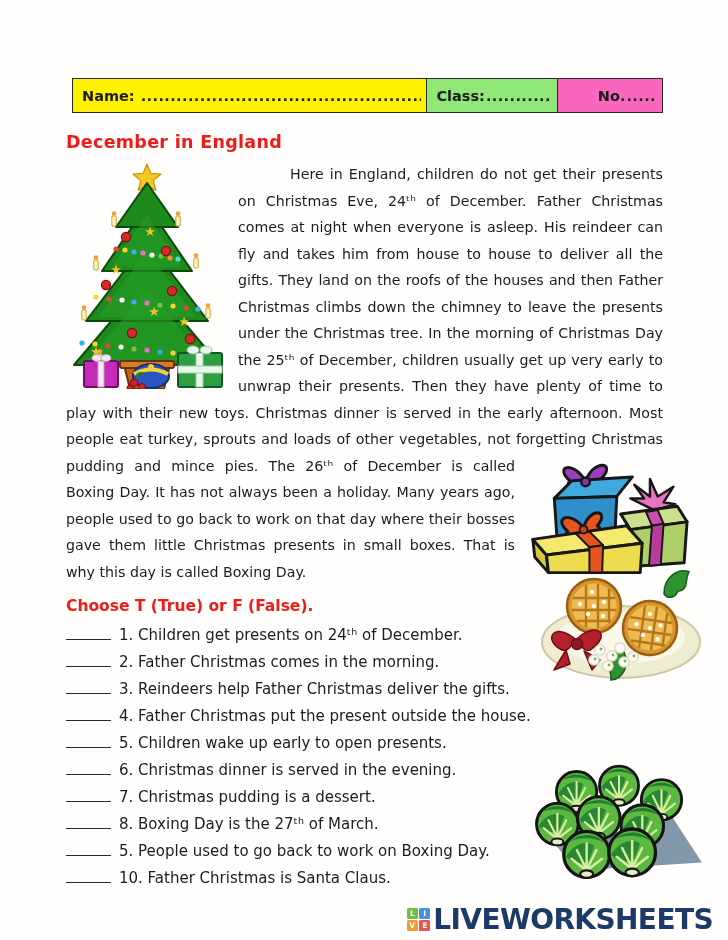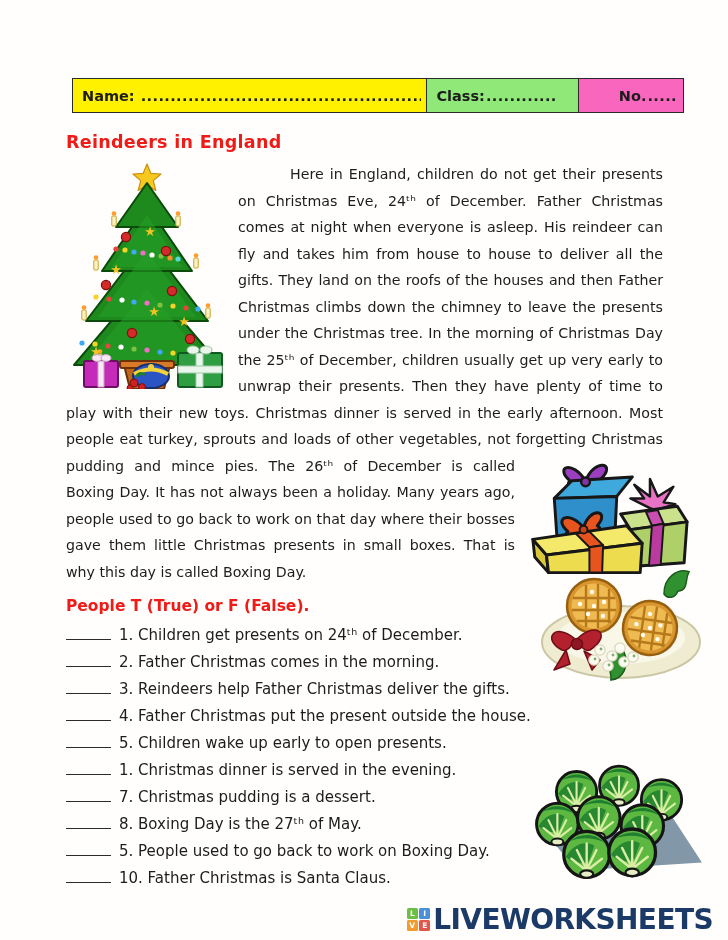--- a/index.html
+++ b/index.html
@@ -11,21 +11,21 @@
   }
 
   
   .header-row { position:absolute; left:72px; top:78px; display:flex; }
   .hbox {
     border:1.6px solid var(--box_border,#2b2b2b); height:35px;
     display:flex; align-items:center; padding:0 6px 0 9px;
     font-weight:bold; font-size:14.5px; white-space:nowrap; overflow:hidden;
   }
   .name-box  { width:356px; background:var(--name_bg,#fff100); }
-  .class-box { width:153px; background:var(--class_bg,#8fe878); margin-left:-1.6px; }
+  .class-box { width:132px; background:var(--class_bg,#8fe878); margin-left:-1.6px; }
   .no-box    { width:106px; background:var(--no_bg,#f966bd);  margin-left:-1.6px;padding-left:40px; }
   .hlabel { margin-right:6px; }
   .class-box .hlabel, .no-box .hlabel { margin-right:1px; }
   .dots { font-weight:bold; letter-spacing:.4px; overflow:hidden; }
 
   
   .main { position:absolute; left:66px; top:132px; width:597px; }
   .title {
     margin:0 0 9px 0; font-size:17.5px; font-weight:bold;
     color:var(--accent_red,#ee1b17); letter-spacing:.3px;
@@ -86,21 +86,21 @@
       <span class="hlabel">Class:</span>
       <span class="dots">............</span>
     </div>
     <div class="hbox no-box">
       <span class="hlabel">No.</span>
       <span class="dots">............</span>
     </div>
   </div>
 
   <div class="main">
-    <h1 class="title">Reindeers in England</h1>
+    <h1 class="title">December in England</h1>
 
     <div class="passage">
 
       
       <svg class="tree-fig" viewBox="0 0 162 226" aria-hidden="true">
         <defs>
           <g id="cndl">
             <rect x="-2.2" y="-9" width="4.4" height="10" rx="1" fill="#fbf3c8" stroke="#c9a227" stroke-width="1"></rect>
             <circle cy="-11.5" r="2.3" fill="#ff9c2b"></circle>
           </g>
@@ -216,30 +216,30 @@
           <path d="M8,86 L104,72 L120,90 L22,102 Z" fill="#f4e96b"></path>
           <path d="M22,102 L120,90 L118,120 L24,120 Z" fill="#eddc4e"></path>
           <path d="M52,80 L66,78 L80,92 L66,94 Z" fill="#e8541d" stroke-width="2"></path>
           <path d="M66,94 L80,92 L79,120 L66,120 Z" fill="#e8541d" stroke-width="2"></path>
           <circle cx="60" cy="76" r="4" fill="#c9431a" stroke-width="2"></circle>
         </g>
       </svg><span>mince pies. The 26ᵗʰ of December is called Boxing Day. It has not always been a holiday. Many years ago, people used to go back to work on that day where their bosses gave them little Christmas presents in small boxes. That is why this day is called Boxing Day.</span>
     </div>
 
     <div class="exercise">
-      <h2 class="ex-heading">People T (True) or F (False).</h2>
+      <h2 class="ex-heading">Choose T (True) or F (False).</h2>
       <ol class="questions">
         <li><span class="blank"></span><span class="qtext">1. Children get presents on 24ᵗʰ of December.</span></li>
         <li><span class="blank"></span><span class="qtext">2. Father Christmas comes in the morning.</span></li>
         <li><span class="blank"></span><span class="qtext">3. Reindeers help Father Christmas deliver the gifts.</span></li>
         <li><span class="blank"></span><span class="qtext">4. Father Christmas put the present outside the house.</span></li>
         <li><span class="blank"></span><span class="qtext">5. Children wake up early to open presents.</span></li>
-        <li><span class="blank"></span><span class="qtext">1. Christmas dinner is served in the evening.</span></li>
+        <li><span class="blank"></span><span class="qtext">6. Christmas dinner is served in the evening.</span></li>
         <li><span class="blank"></span><span class="qtext">7. Christmas pudding is a dessert.</span></li>
-        <li><span class="blank"></span><span class="qtext">8. Boxing Day is the 27ᵗʰ of May.</span></li>
+        <li><span class="blank"></span><span class="qtext">8. Boxing Day is the 27ᵗʰ of March.</span></li>
         <li><span class="blank"></span><span class="qtext">5. People used to go back to work on Boxing Day.</span></li>
         <li><span class="blank"></span><span class="qtext">10. Father Christmas is Santa Claus.</span></li>
       </ol>
     </div>
   </div>
 
   <svg class="fig-pies" width="166" height="118" viewBox="0 0 166 118" aria-hidden="true">
     <defs>
       <g id="pie">
         <circle r="27" fill="#d9962e" stroke="#96600f" stroke-width="2.5"></circle>

